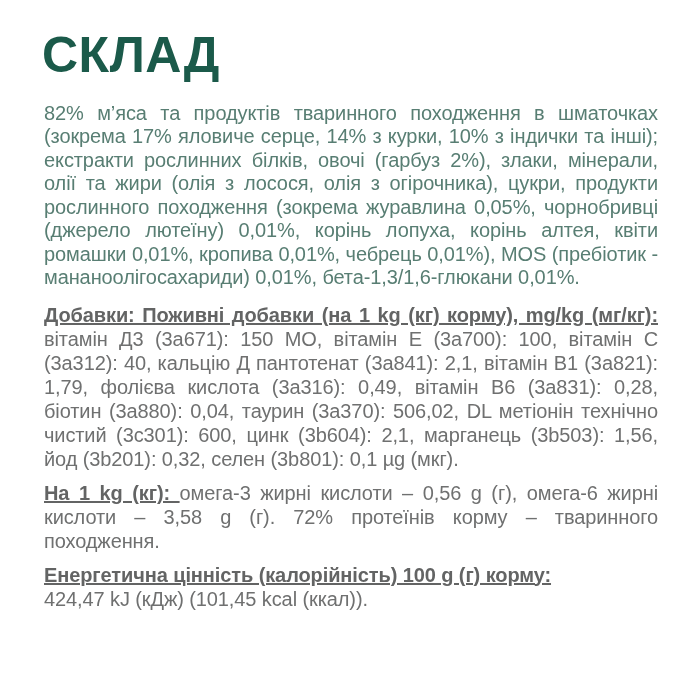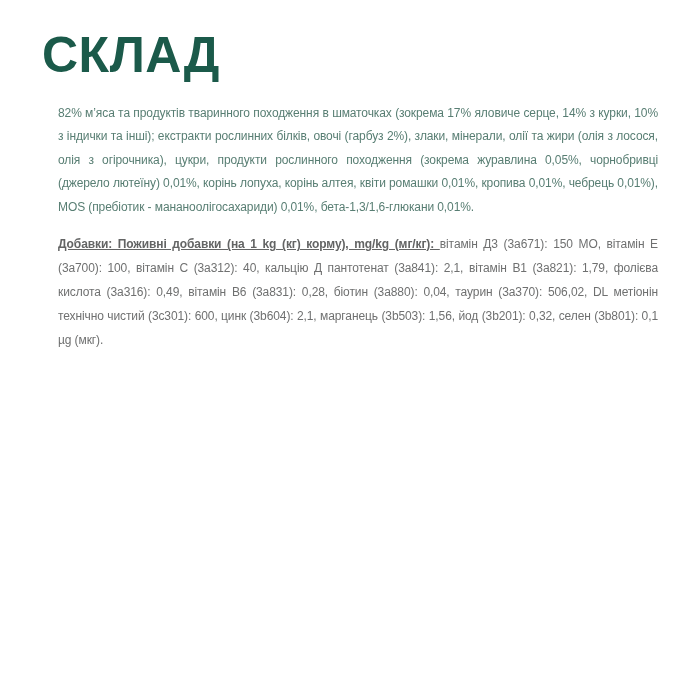--- a/index.html
+++ b/index.html
@@ -20,22 +20,22 @@
   }
   h1.title {
     margin: 0 0 15px 0;
     font-size: 50px;
     line-height: 1.25;
     font-weight: 800;
     letter-spacing: 0.5px;
     color: #1b5a4a;
   }
   p {
-    margin: 0 0 13px 16px;
-    font-size: 12px;
+    margin: 0 0 13px 2px;
+    font-size: 20px;
     letter-spacing: -0.1px;
   }
   p.composition {
     color: #587e73;
     line-height: 23.5px;
     text-align: justify;
   }
   p.body {
     color: #6f7070;
     line-height: 24px;
@@ -59,15 +59,20 @@
 
 <div class="page">
 
   <h1 class="title">СКЛАД</h1>
 
   <p class="composition"><span>82% м’яса та продуктів тваринного походження в шматочках (зокрема 17% яловиче серце, 14% з курки, 10% з індички та інші); екстракти рослинних білків, овочі (гарбуз 2%), злаки, мінерали, олії та жири (олія з лосося, олія з огірочника), цукри, продукти рослинного походження (зокрема журавлина 0,05%, чорнобривці (джерело лютеїну) 0,01%, корінь лопуха, корінь алтея, квіти ромашки 0,01%, кропива 0,01%, чебрець 0,01%), MOS (пребіотик - мананоолігосахариди) 0,01%, бета-1,3/1,6-глюкани 0,01%.</span></p>
 
   <p class="body"><strong>Добавки: Поживні добавки (на 1 kg (кг) корму), mg/kg (мг/кг): </strong><span>вітамін Д3 (3a671): 150 МО, вітамін Е (3a700): 100, вітамін С (3a312): 40, кальцію Д пантотенат (3a841): 2,1, вітамін В1 (3a821): 1,79, фолієва кислота (3a316): 0,49, вітамін В6 (3a831): 0,28, біотин (3a880): 0,04, таурин (3a370): 506,02, DL метіонін технічно чистий (3c301): 600, цинк (3b604): 2,1, марганець (3b503): 1,56, йод (3b201): 0,32, селен (3b801): 0,1 µg (мкг).</span></p>
 
 
+  <p class="body"><strong>На 1 kg (кг): </strong><span>омега-3 жирні кислоти – 0,56 g (г), омега-6 жирні кислоти – 3,58 g (г). 72% протеїнів корму – тваринного походження.</span></p>
 
+  <p class="energy">
+      <strong class="block">Енергетична цінність (калорійність) 100 g (г) корму:</strong>
+      <span class="block">424,47 kJ (кДж) (101,45 kcal (ккал)).</span>
+    </p>
 
 </div>
 
 </body></html>

